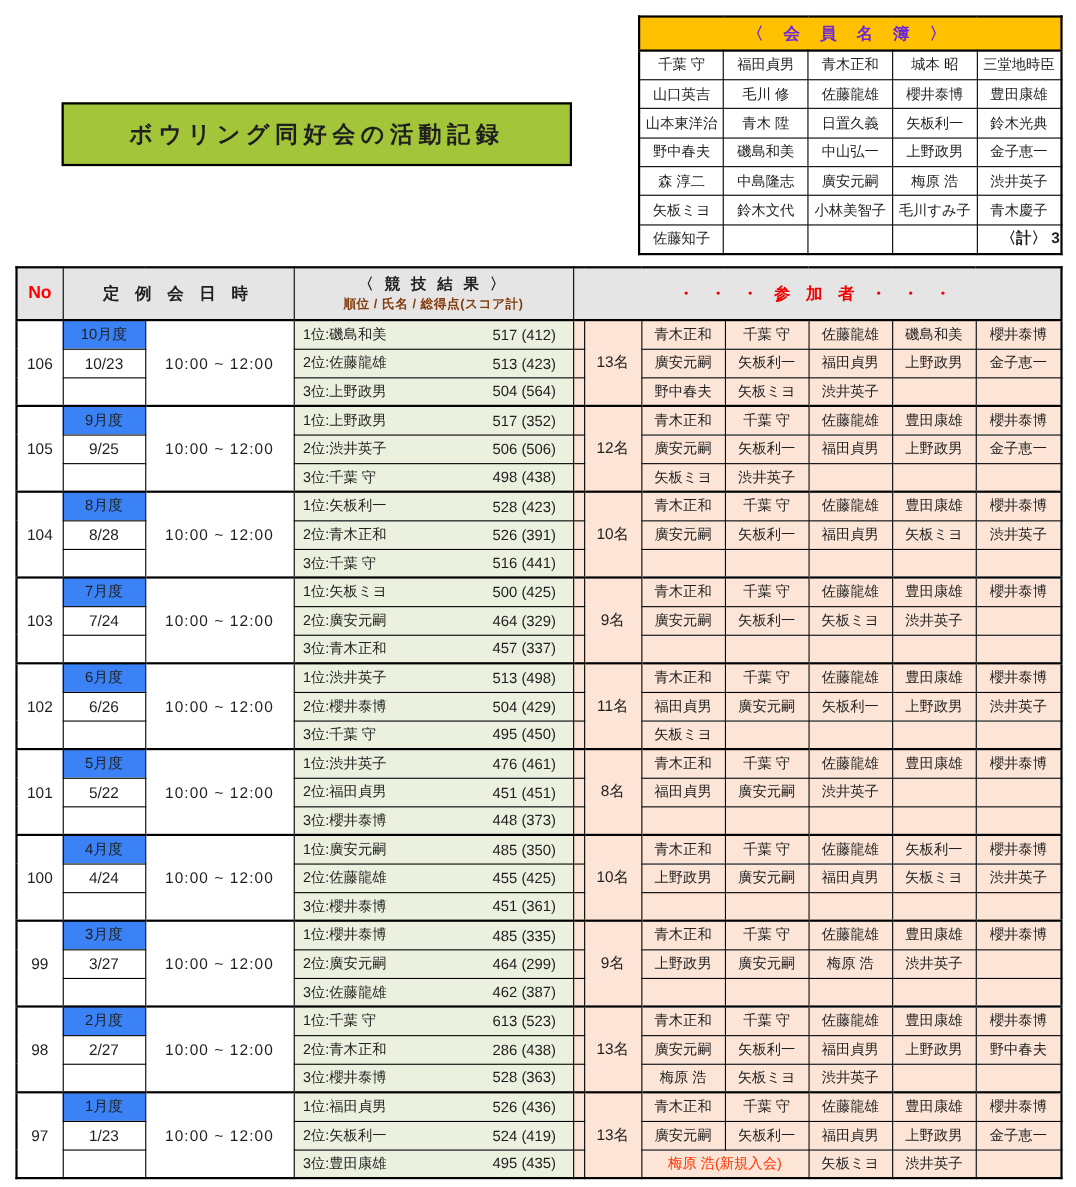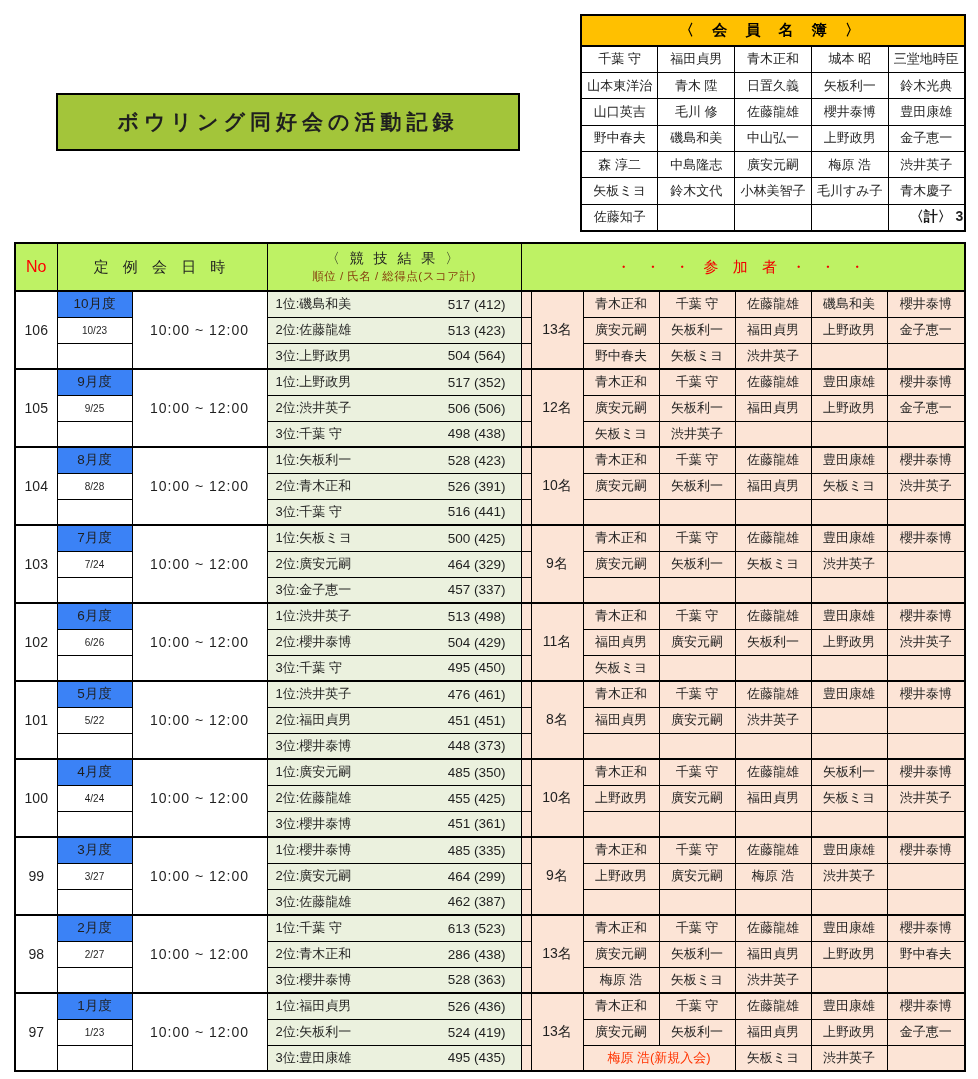--- a/index.html
+++ b/index.html
@@ -24,53 +24,53 @@
   }
 
   
   .roster {
     position:absolute; left:580px; top:14px; width:384px;
     border-collapse:collapse; table-layout:fixed;
     border:2px solid #000; font-size:13px;
   }
   .roster col { width:76.8px; }
   .roster th {
-    background:#ffc000; color:#000000; font-size:15px; font-weight:bold;
+    background:#ffc000; color:#6d28d9; font-size:15px; font-weight:bold;
     letter-spacing:7px; height:31px; border:1px solid #000;
     border-bottom:2px solid #000; white-space:nowrap;
   }
   .roster td {
     border:1px solid #000; height:26.4px; text-align:center;
     white-space:nowrap; overflow:hidden; padding:0 1px;
   }
   .roster td.roster-total { font-weight:bold; font-size:14px;padding-left:21px; }
 
   
   .main-table {
     position:absolute; left:14px; top:242px; width:950px;
     border-collapse:collapse; table-layout:fixed;
     border:2.5px solid #000; font-size:13px;
   }
   .main-table th, .main-table td { border:1px solid #000; }
   .header-row th {
-    background:#bef264; font-weight:normal; height:48px;
+    background:#e5e5e5; font-weight:bold; height:48px;
     border-bottom:2px solid #000; white-space:nowrap;
   }
   .th-no   { color:#ff0000; font-size:16px; }
   .th-datetime { font-size:15px; letter-spacing:5px; }
   .th-results .l1 { font-size:14px; letter-spacing:3px; }
   .th-results .l2 { font-size:11.5px; color:#843c0c; margin-top:1px; letter-spacing:0.5px; }
   .th-part { color:#f00000; font-size:15px; letter-spacing:5px; }
 
   .main-table tr { height:26px; }
   tr.group-start td { border-top:2px solid #000; }
 
   .no-cell   { background:#fff; text-align:center; font-size:14px; }
   .month-cell{ background:#3b82f6; text-align:center; font-size:13.5px; }
-  .date-cell { background:#fff; text-align:center; font-size:10px; }
+  .date-cell { background:#fff; text-align:center; font-size:14px; }
   .date-empty{ background:#fff; }
   .time-cell { background:#fff; text-align:center; font-size:14px;
                letter-spacing:1px; border-right:2px solid #000; white-space:nowrap; }
 
   .result-cell {
     background:#ebf1de; border-left:2px solid #000; border-right:2px solid #000;
     padding:0 15px 0 8px; white-space:nowrap;
   }
   .result-cell .rwrap { display:flex; justify-content:space-between; align-items:center; }
   .result-label { font-size:13px; }
@@ -107,32 +107,32 @@
     </thead>
     <tbody>
         <tr>
           <td>千葉 守</td>
           <td>福田貞男</td>
           <td>青木正和</td>
           <td>城本 昭</td>
           <td>三堂地時臣</td>
         </tr>
         <tr>
+          <td>山口英吉</td>
+          <td>毛川 修</td>
+          <td>佐藤龍雄</td>
+          <td>櫻井泰博</td>
+          <td>豊田康雄</td>
+        </tr>
+        <tr>
           <td>山本東洋治</td>
           <td>青木 陞</td>
           <td>日置久義</td>
           <td>矢板利一</td>
           <td>鈴木光典</td>
-        </tr>
-        <tr>
-          <td>山口英吉</td>
-          <td>毛川 修</td>
-          <td>佐藤龍雄</td>
-          <td>櫻井泰博</td>
-          <td>豊田康雄</td>
         </tr>
         <tr>
           <td>野中春夫</td>
           <td>磯島和美</td>
           <td>中山弘一</td>
           <td>上野政男</td>
           <td>金子恵一</td>
         </tr>
         <tr>
           <td>森 淳二</td>
@@ -358,21 +358,21 @@
           <td class="p-cell">廣安元嗣</td>
           <td class="p-cell">矢板利一</td>
           <td class="p-cell">矢板ミヨ</td>
           <td class="p-cell">渋井英子</td>
           <td class="p-cell"></td>
         </tr>
         <tr>
           <td class="date-empty"></td>
           <td class="result-cell">
             <div class="rwrap">
-              <span class="result-label">3位:金子恵一</span>
+              <span class="result-label">3位:青木正和</span>
               <span class="result-score">457 (337)</span>
             </div>
           </td>
           <td class="spacer-cell"></td>
           <td class="p-cell"></td>
           <td class="p-cell"></td>
           <td class="p-cell"></td>
           <td class="p-cell"></td>
           <td class="p-cell"></td>
         </tr>

